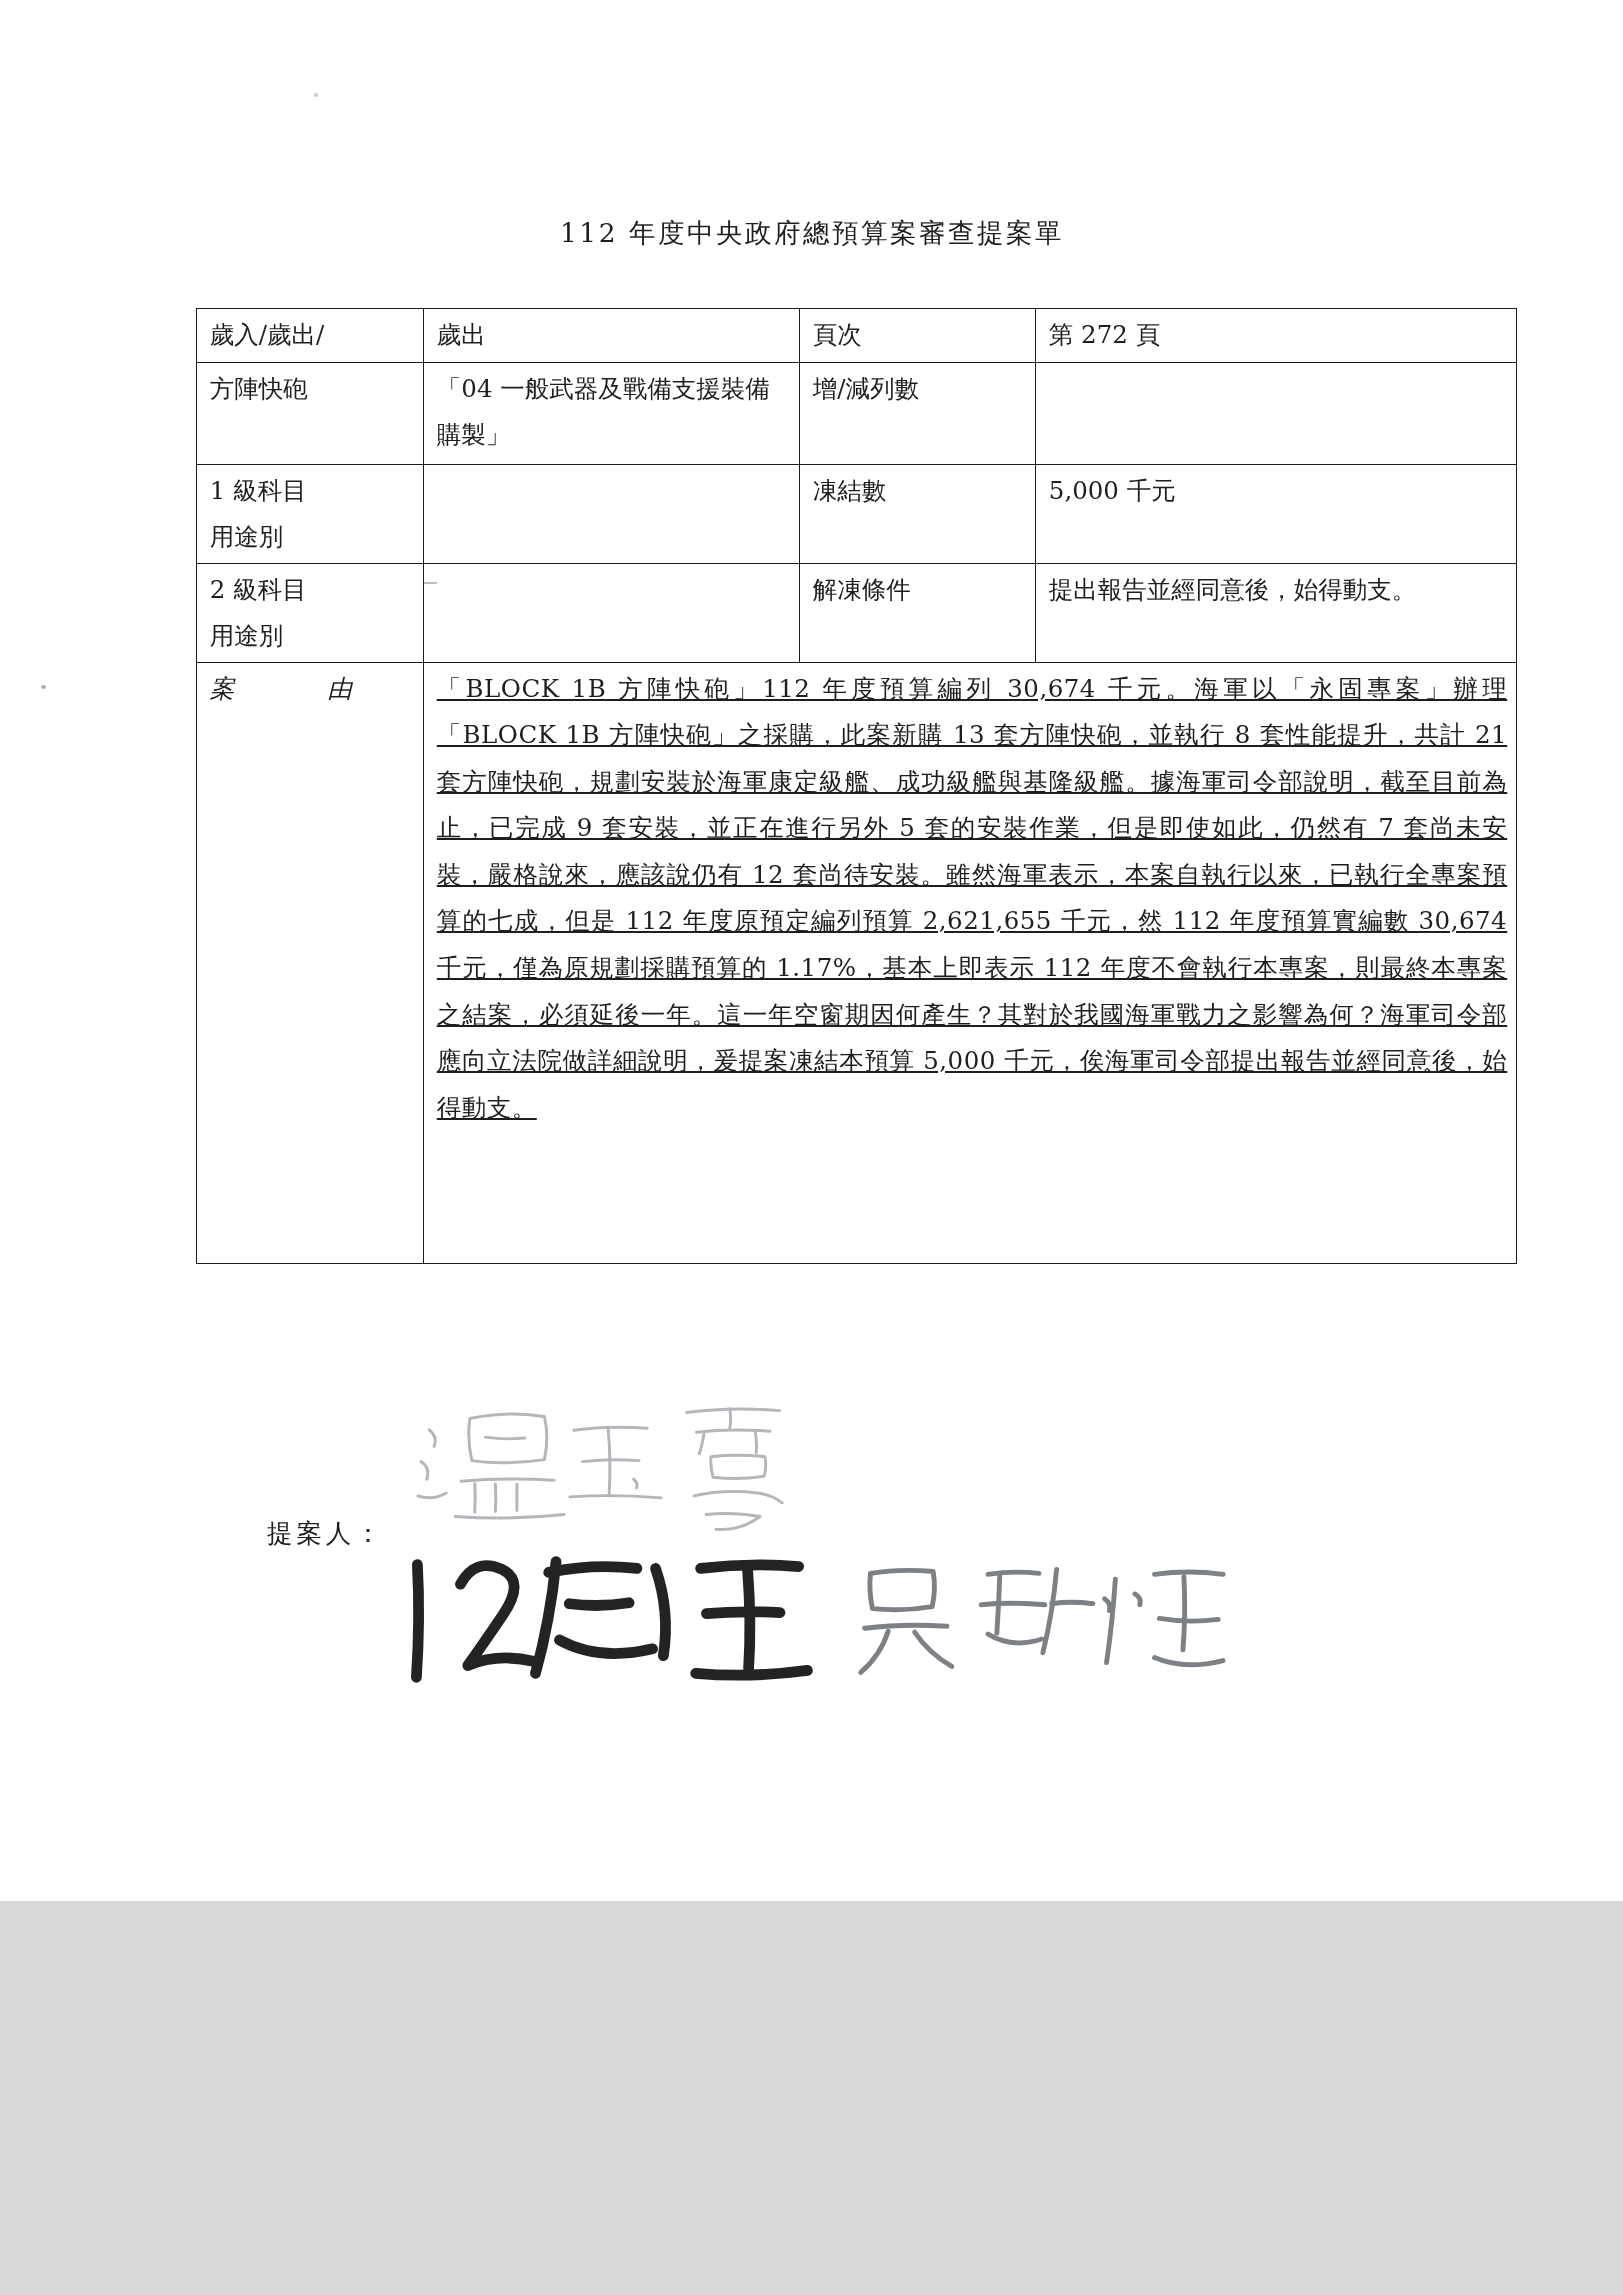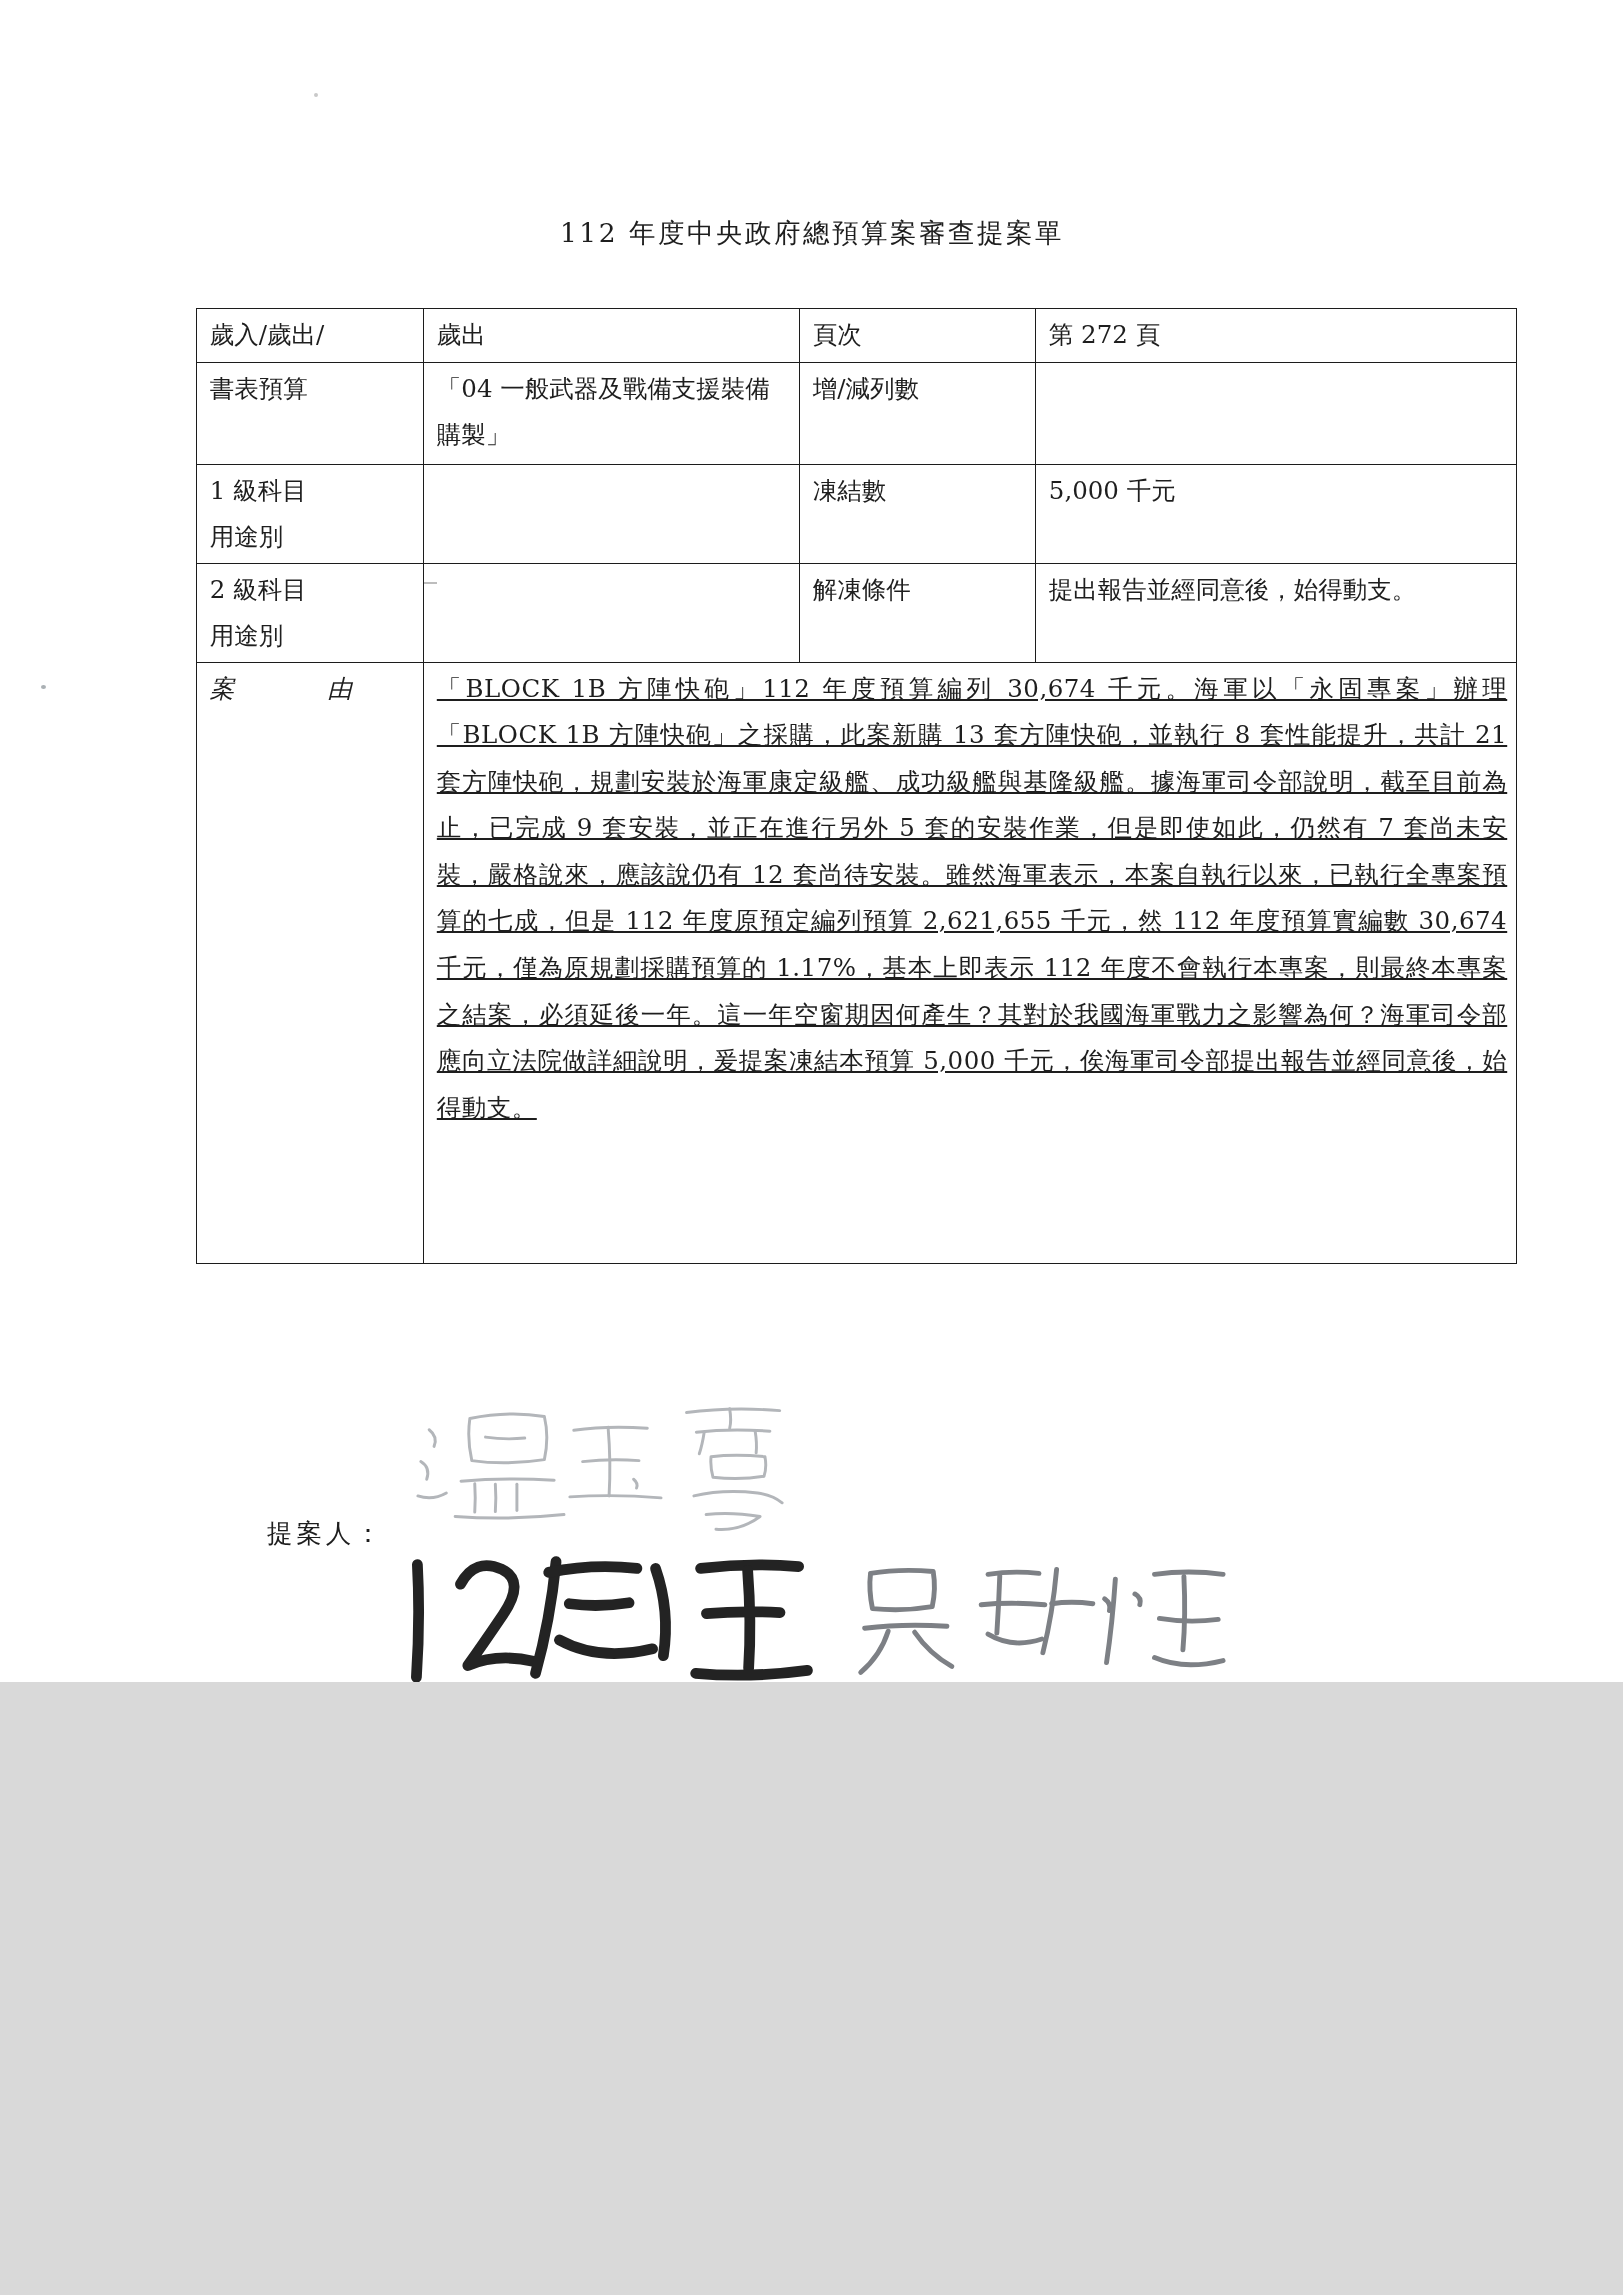--- a/index.html
+++ b/index.html
@@ -1,18 +1,18 @@
 <!DOCTYPE html>
 <html style="font-size:7.8px"><head>
 <meta charset="utf-8">
 <style>
   * { margin:0; padding:0; box-sizing:border-box; }
   html,body { background:#d9d9d9; }
   .page {
-    position:relative; width:1624px; height:1682px; margin:0 auto;
+    position:relative; width:1624px; height:1901px; margin:0 auto;
     background:#ffffff; color:#1e1e1e;
     font-family:"DejaVu Serif","Liberation Serif",serif;
     overflow:hidden;
   }
   .title {
     position:absolute; top:215px; left:0; width:100%;
     text-align:center; font-size:26.5px; font-weight:400; letter-spacing:2.5px;
   }
   table.form {
     position:absolute; top:308px; left:196px; width:1319px;
@@ -67,21 +67,21 @@
         <col style="width:481px">
     </colgroup>
     <tbody>
       <tr class="h-s">
         <td>歲入/歲出/</td>
         <td>歲出</td>
         <td>頁次</td>
         <td>第 272 頁</td>
       </tr>
       <tr class="h-m">
-        <td>書表預算</td>
+        <td>方陣快砲</td>
         <td>「04 一般武器及戰備支援裝備購製」</td>
         <td>增/減列數</td>
         <td></td>
       </tr>
       <tr class="h-l">
         <td>1 級科目
 用途別</td>
         <td></td>
         <td>凍結數</td>
         <td>5,000 千元</td>

